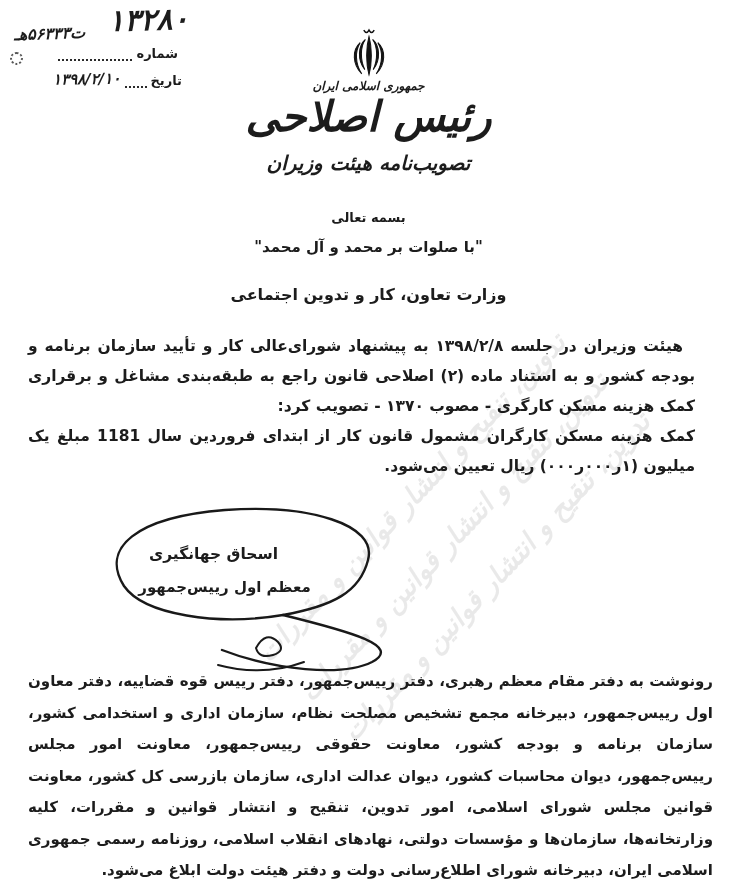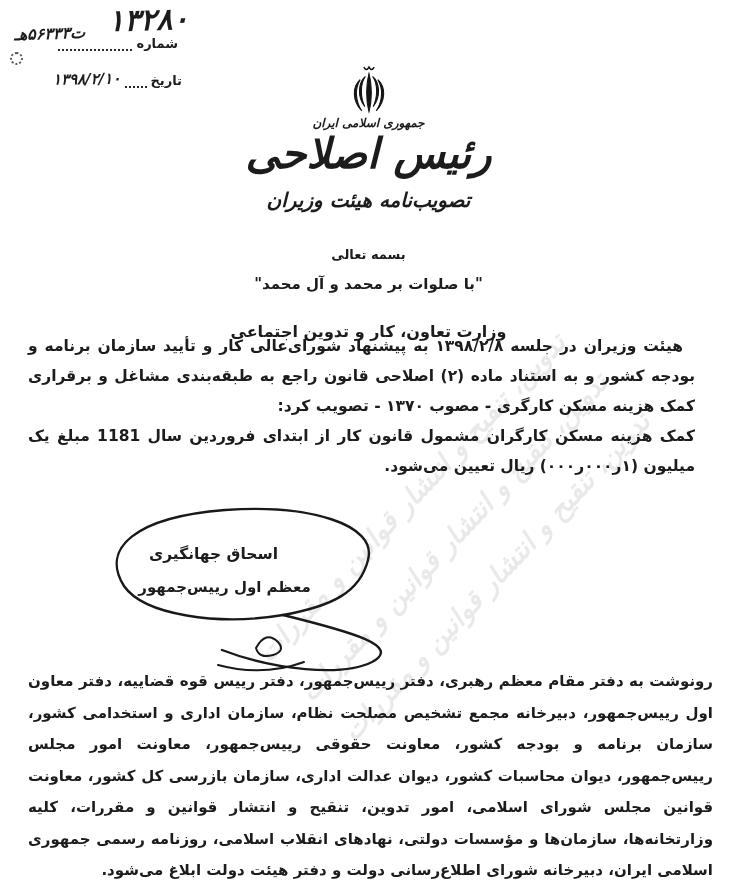--- a/index.html
+++ b/index.html
@@ -14,29 +14,29 @@
     color:#1c1c1c;
     overflow:hidden;
   }
   .abs { position:absolute; }
 
   
   .hand { font-weight:bold; font-style:italic; white-space:nowrap; }
   .hand-number { left:108px; top:2px; font-size:30px; letter-spacing:3px; transform:rotate(-1.5deg); }
   .hand-code   { left:14px;  top:24px; font-size:16px; transform:rotate(-2deg); }
   .stamp-row   { display:flex; align-items:flex-end; gap:4px; font-size:13px; font-weight:bold; }
-  .row-shomareh{ left:58px; top:36px; width:120px; }
+  .row-shomareh{ left:58px; top:46px; width:120px; }
   .row-tarikh  { left:12px; top:70px; width:170px; }
   .dots { flex:1; border-bottom:2px dotted #2a2a2a; height:13px; }
   .dots-short { width:22px; border-bottom:2px dotted #2a2a2a; height:13px; }
   .hand-date { font-size:15px; font-weight:bold; font-style:italic; transform:rotate(-1deg); white-space:nowrap; }
   .punch { left:10px; top:52px; width:13px; height:13px; border:2px dotted #555; border-radius:50%; }
 
   
-  .center-line { left:0; right:8px; text-align:center;margin-top:37px; }
+  .center-line { left:0; right:8px; text-align:center; }
   .emblem { top:26px; }
   .republic { top:79px; font-size:12px; font-weight:bold; font-style:italic; }
   .president { top:92px; font-size:42px; font-weight:bold; font-style:italic; }
   .decree-type { top:151px; font-size:20px; font-weight:bold; font-style:italic; }
 
   .invocation { top:210px; font-size:13px; font-weight:bold; }
   .salutation { top:238px; font-size:15px; font-weight:bold; }
   .addressee  { top:285px; font-size:16px; font-weight:bold; }
 
   

